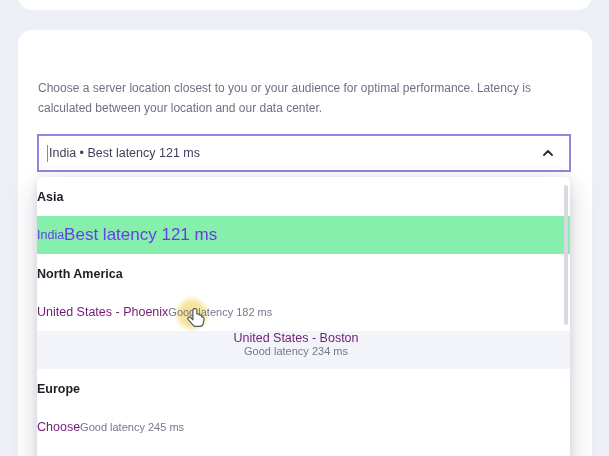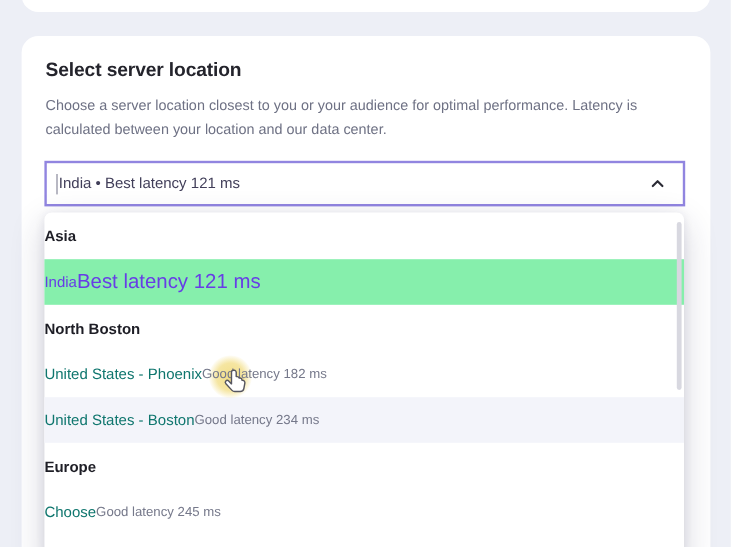--- a/index.html
+++ b/index.html
@@ -68,27 +68,27 @@
     box-shadow: 0 10px 28px rgba(34, 34, 80, 0.20), 0 2px 8px rgba(34,34,80,0.10);
   }
   .dd-row {
     position: relative;
     display: flex; align-items: center; justify-content: flex-start;
     padding: 0 15px 0 0;
   }
   .dd-group { height: 39px; }
   .dd-group .g-label { font-size: 12.5px; font-weight: 700; color: #1e1e26; }
   .dd-option { height: 38px; cursor: pointer; }
-  .dd-option .o-label { font-size: 12.5px; color: #0f766e; position: relative; z-index: 2; }
+  .dd-option .o-label { font-size: 12.5px; color: #701a75; position: relative; z-index: 2; }
   .dd-option .o-latency { font-size: 11px; color: #75788a; position: relative; z-index: 2; }
   .dd-option.selected { background: #86efac; }
   .dd-option.selected .o-label,
   .dd-option.selected .o-latency { color: #673de6; }
   .dd-option.selected .o-latency { font-size: 17px; }
-  .dd-option.focused { background: #f3f4fa; }
+  .dd-option.focused { background: #f3f4fa; flex-direction: column; }
 
   
   .dd-scrollbar {
     position: absolute; right: 2px; top: 8px;
     width: 4px; height: 140px;
     background: #d8d8e0; border-radius: 2px;
     z-index: 4;
   }
 
   
@@ -103,21 +103,20 @@
     width: 24px; height: 26px;
     z-index: 5; pointer-events: none;
   }
 </style>
 </head>
 <body>
 
 <div class="prev-card"></div>
 
 <div class="card">
-  <h2 class="card-title">Select server location</h2>
   <p class="card-desc">Choose a server location closest to you or your audience for optimal performance. Latency is calculated between your location and our data center.</p>
 </div>
 
 <div class="select-field" role="combobox" aria-expanded="true">
   <span class="text-caret"></span>
   <span class="select-value">India • Best latency 121 ms</span>
   <svg class="chevron" viewBox="0 0 14 14">
     <polyline points="3,9 7,5 11,9" fill="none" stroke="#2b2b35" stroke-width="1.8" stroke-linecap="round" stroke-linejoin="round"></polyline>
   </svg>
 </div>
@@ -127,21 +126,21 @@
   <div class="dd-row dd-group">
     <span class="g-label">Asia</span>
   </div>
 
   <div class="dd-row dd-option selected" role="option" aria-selected="true">
     <span class="o-label">India</span>
     <span class="o-latency">Best latency 121 ms</span>
   </div>
 
   <div class="dd-row dd-group">
-    <span class="g-label">North Boston</span>
+    <span class="g-label">North America</span>
   </div>
 
   <div class="dd-row dd-option" role="option">
     <span class="o-label">United States - Phoenix</span>
     <span class="o-latency">Good latency 182 ms</span>
   </div>
 
   <div class="dd-row dd-option focused" role="option">
     <span class="o-label">United States - Boston</span>
     <span class="o-latency">Good latency 234 ms</span>

